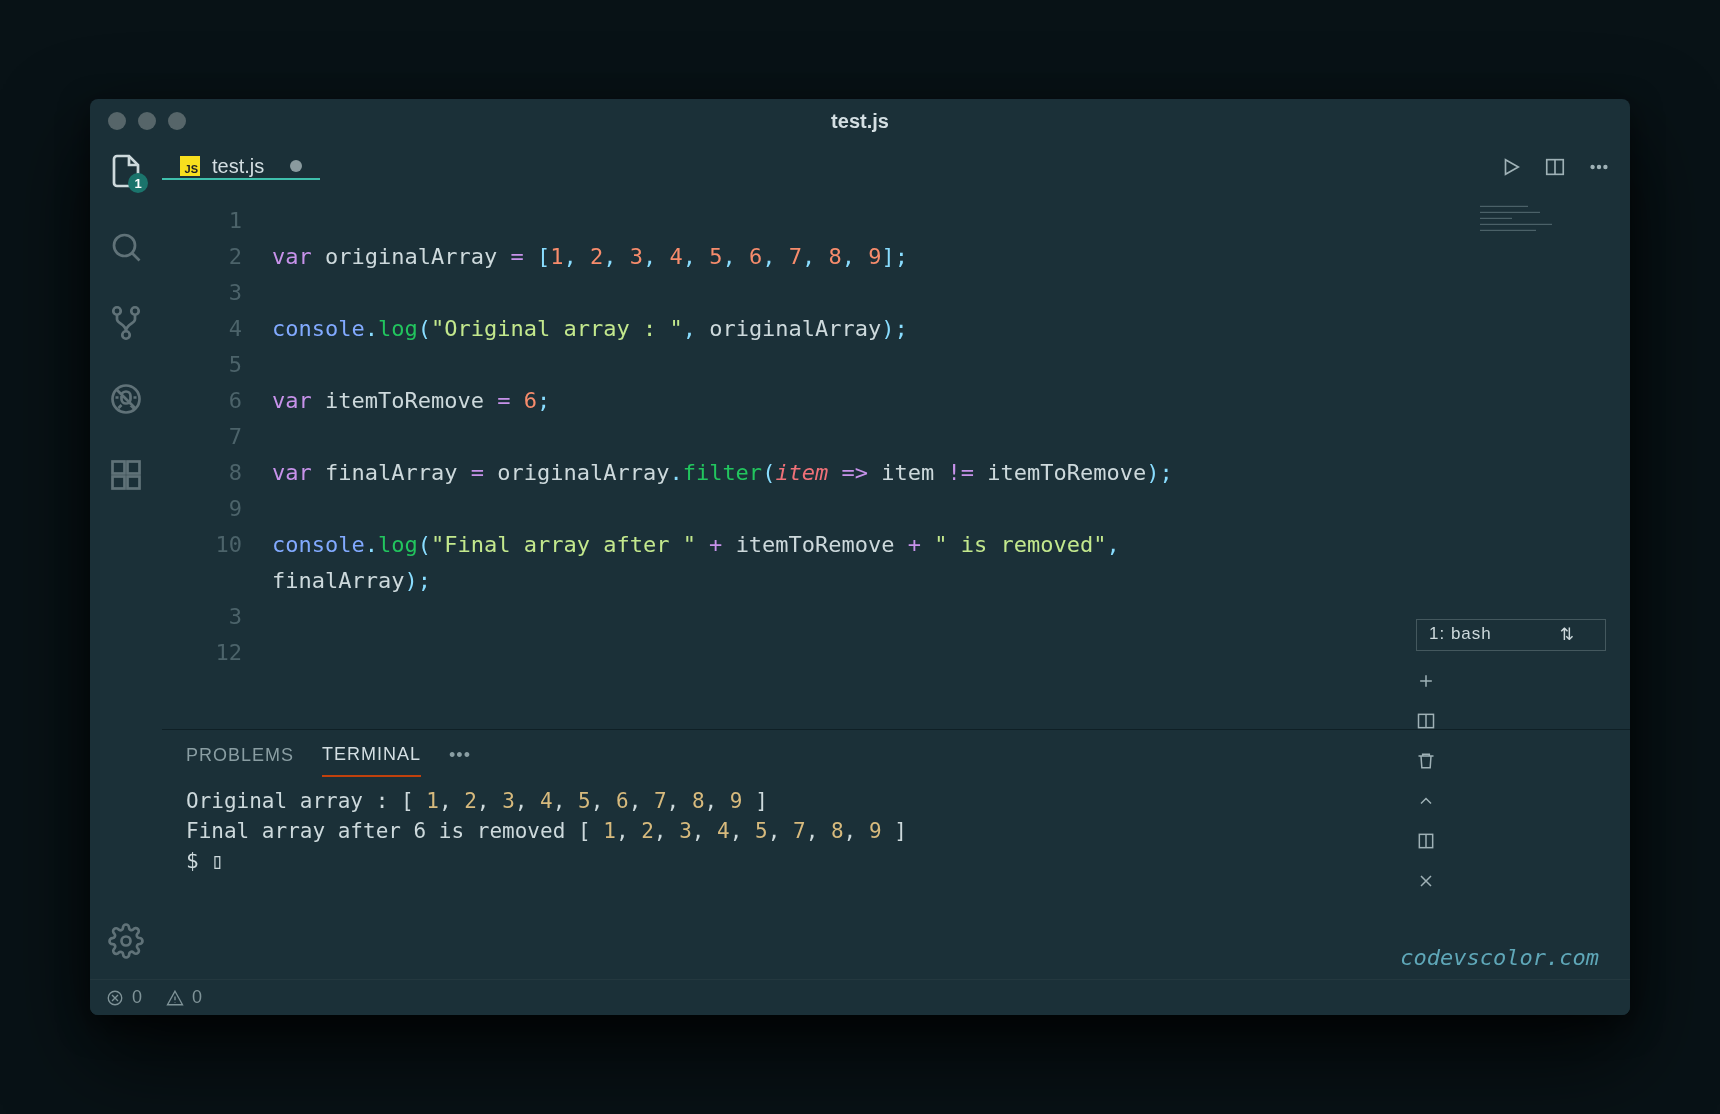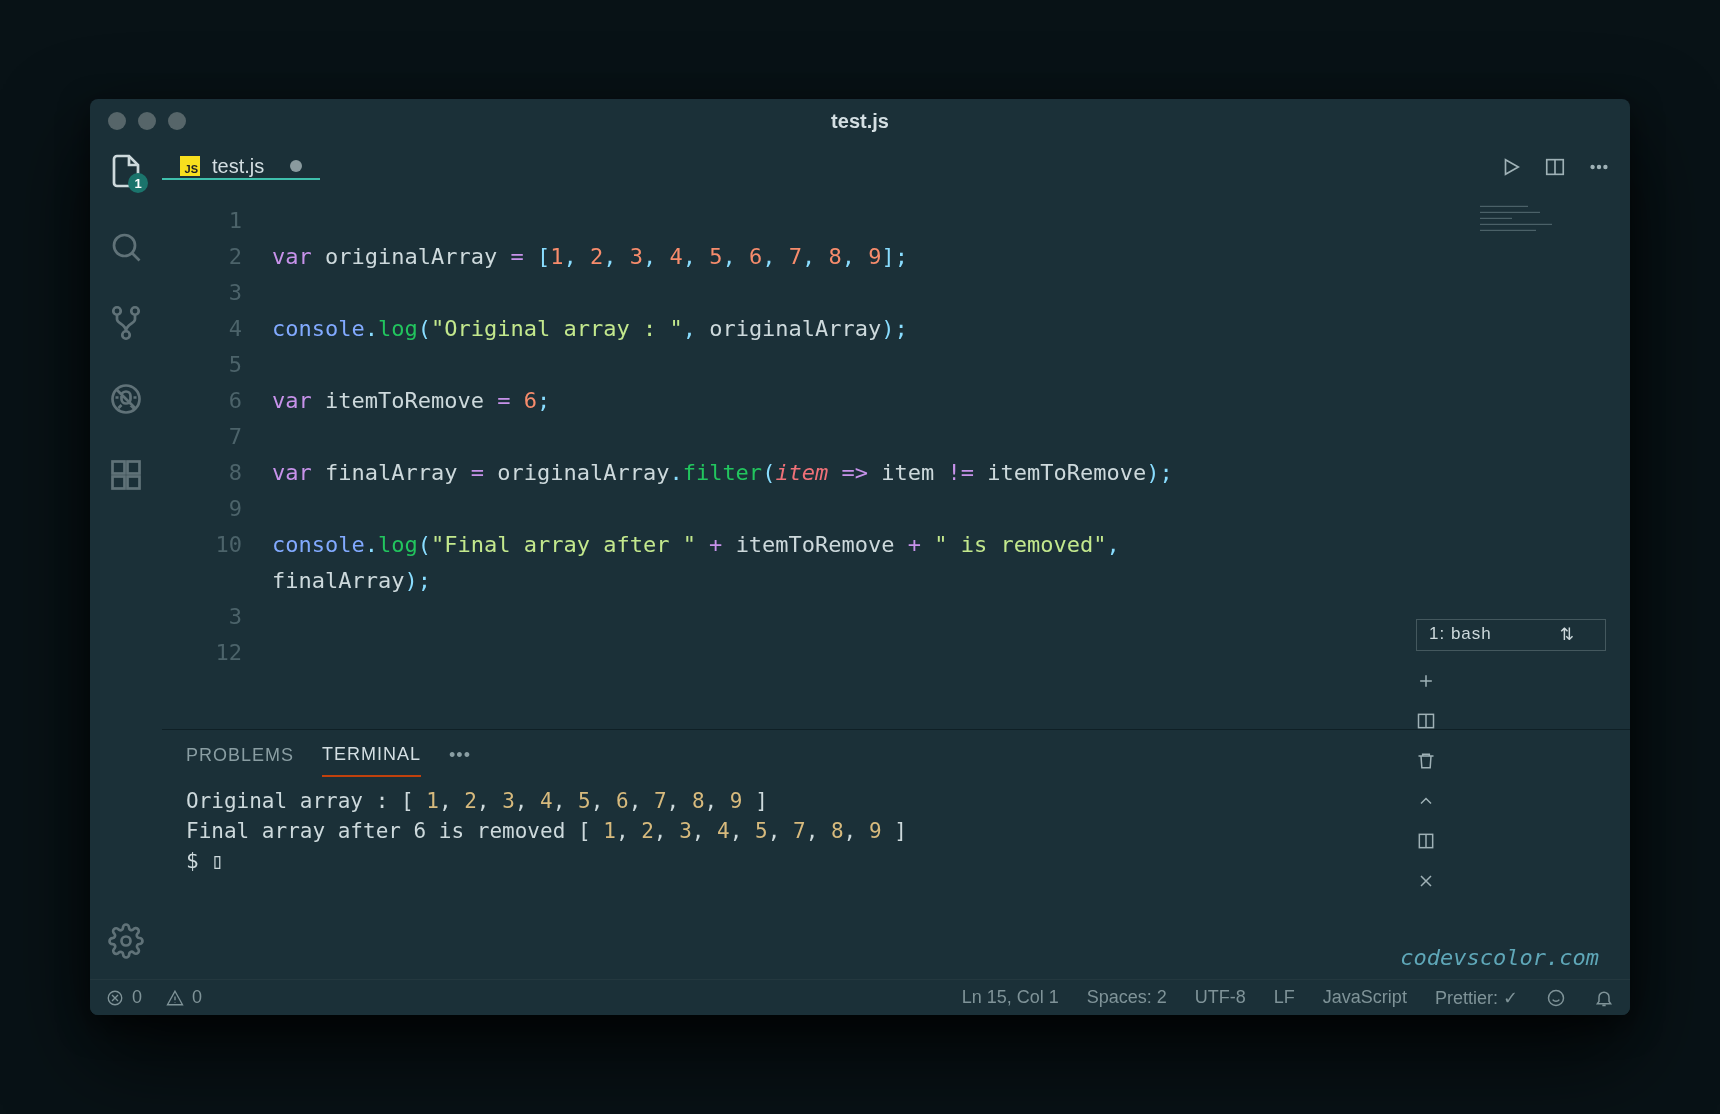--- a/index.html
+++ b/index.html
@@ -267,34 +267,15 @@
         </svg>
       <span>0</span>
     </div>
     <div class="sgroup">
       <svg width="18" height="18" viewBox="0 0 24 24">
           <path d="M12 3l10 18H2L12 3z"></path>
           <path d="M12 10v5M12 18v.5"></path>
         </svg>
       <span>0</span>
     </div>
-    <div class="right">
-      <div class="sgroup">Ln 15, Col 1</div>
-      <div class="sgroup">Spaces: 2</div>
-      <div class="sgroup">UTF-8</div>
-      <div class="sgroup">LF</div>
-      <div class="sgroup">JavaScript</div>
-      <div class="sgroup">Prettier: ✓</div>
-      <div class="sgroup">
-          <svg width="20" height="20" viewBox="0 0 24 24">
-            <circle cx="12" cy="12" r="9"></circle>
-            <path d="M8 14s1.5 2 4 2 4-2 4-2M9 9h.01M15 9h.01"></path>
-          </svg>
-        </div>
-      <div class="sgroup">
-          <svg width="20" height="20" viewBox="0 0 24 24">
-            <path d="M18 16v-5a6 6 0 1 0-12 0v5l-2 3h16l-2-3zM10 21h4"></path>
-          </svg>
-        </div>
-    </div>
   </div>
 
 </div>
 
 </body></html>

